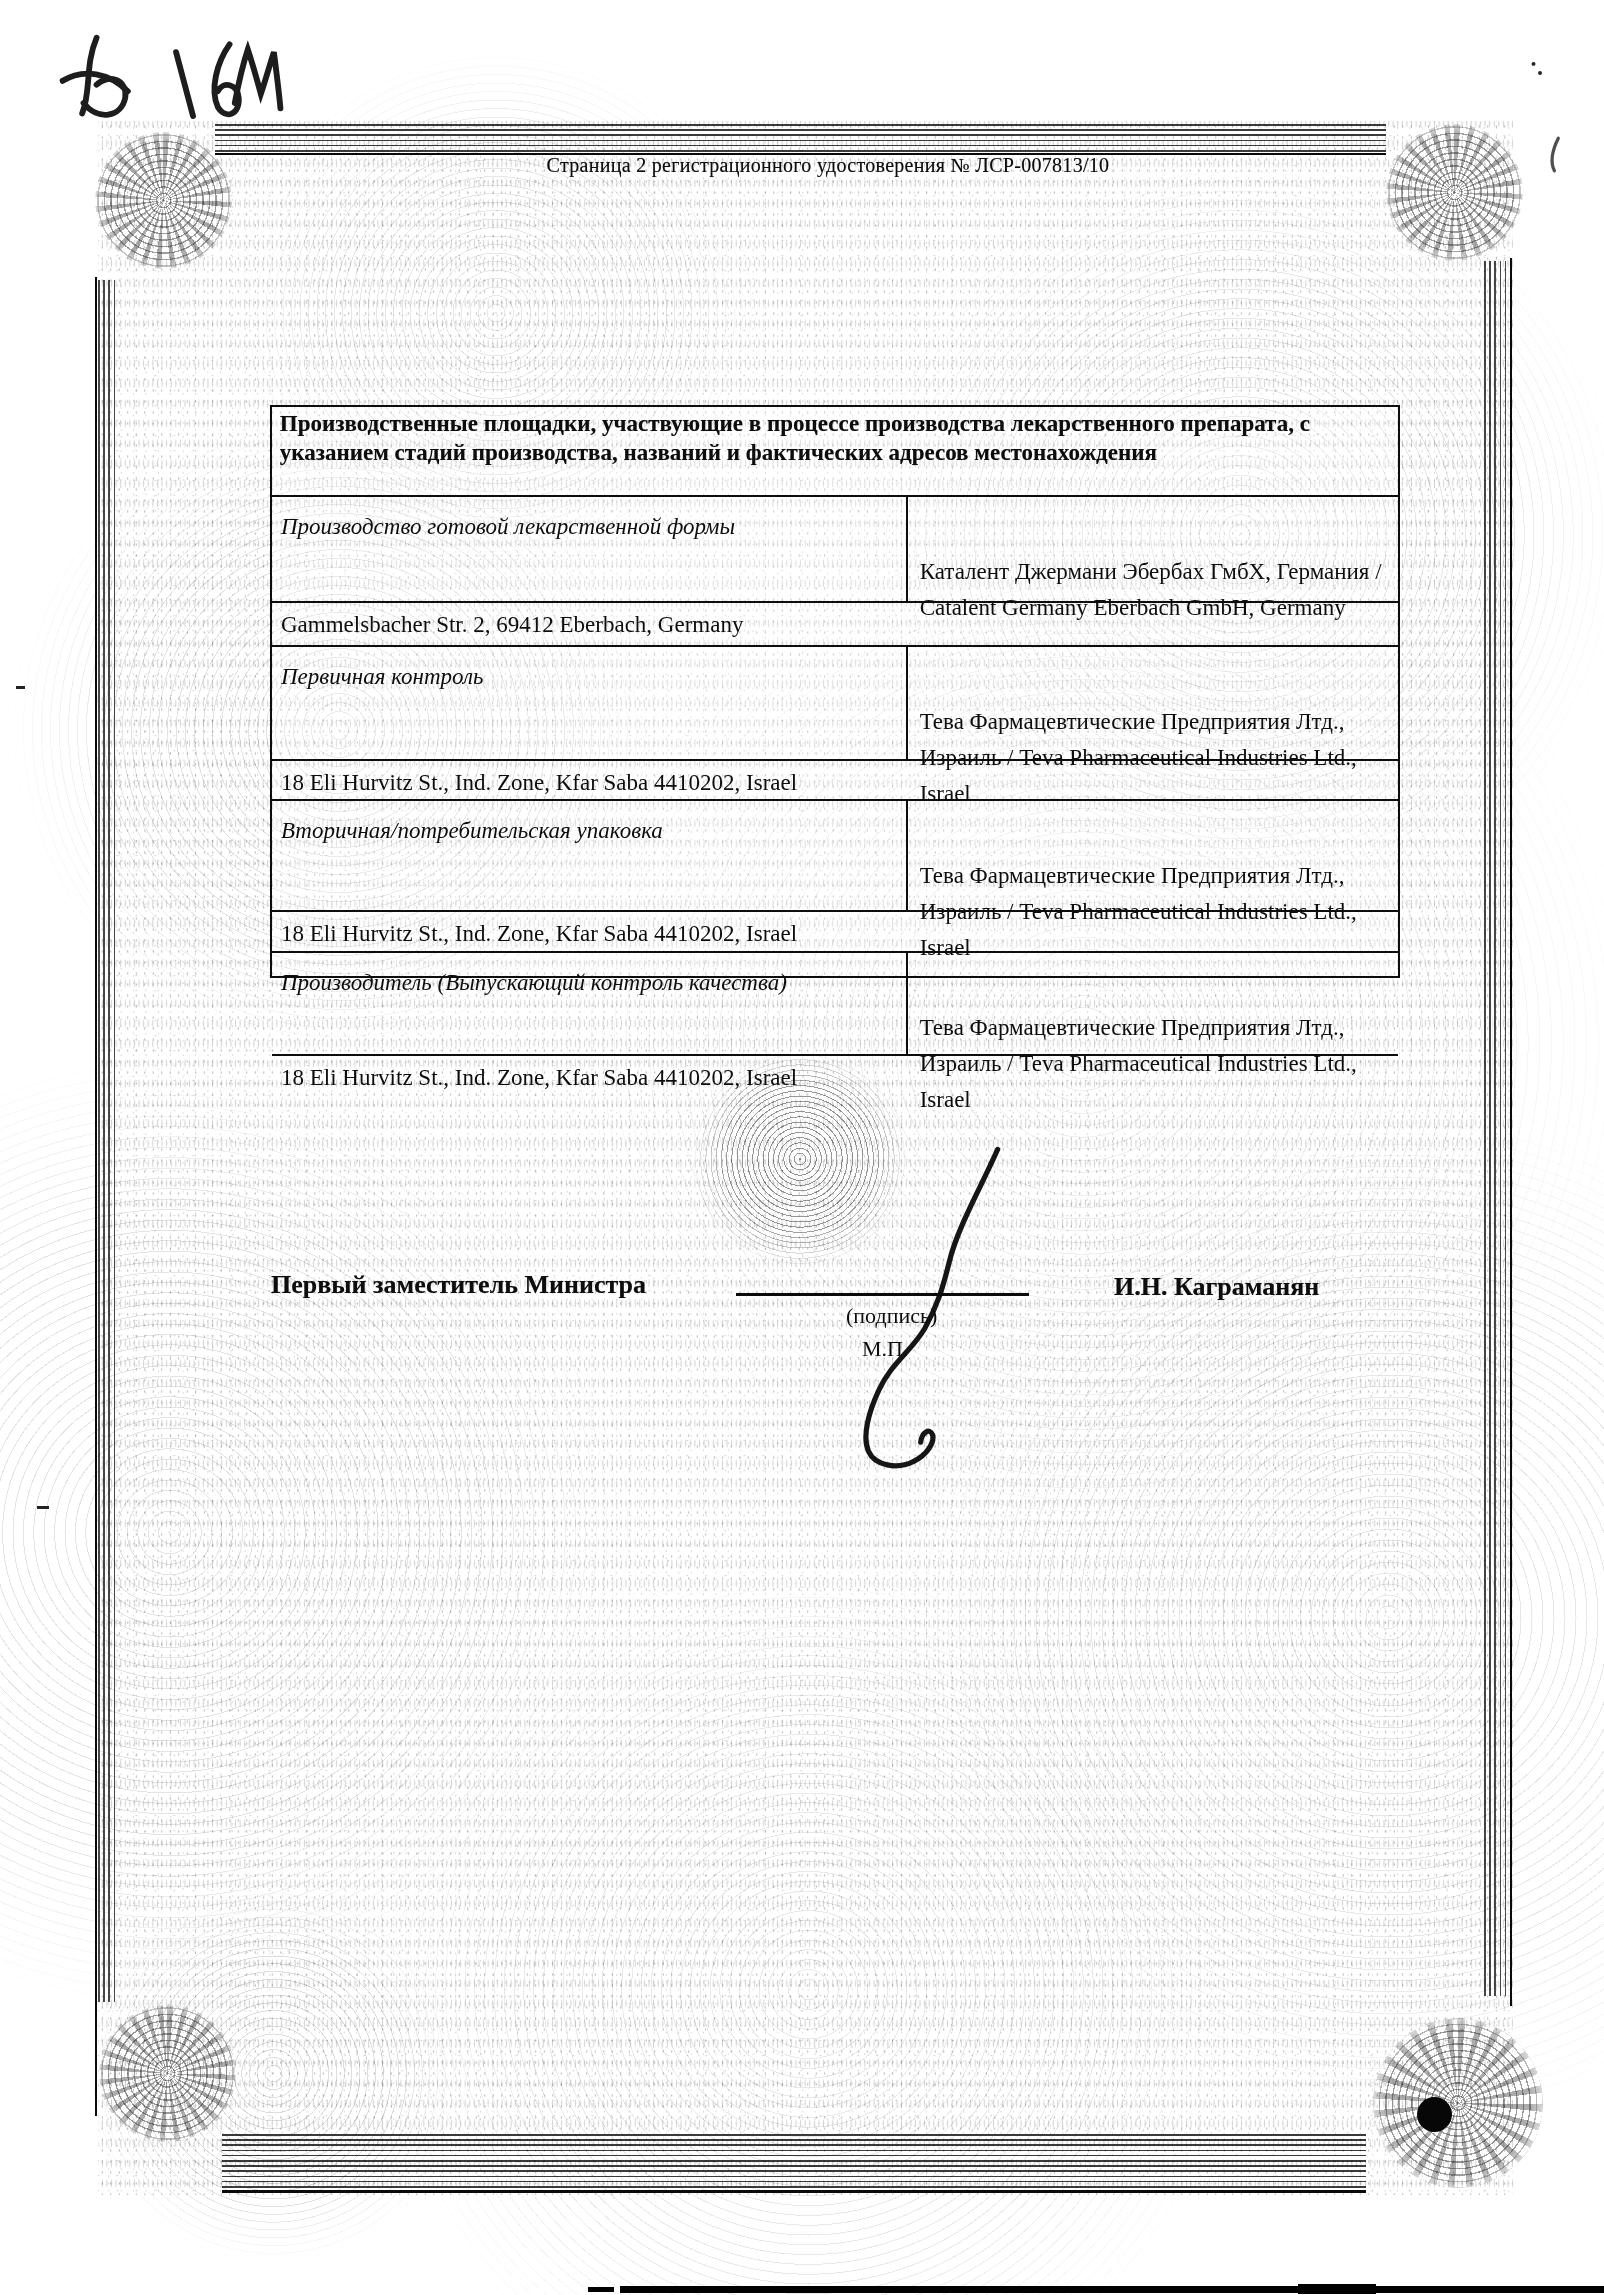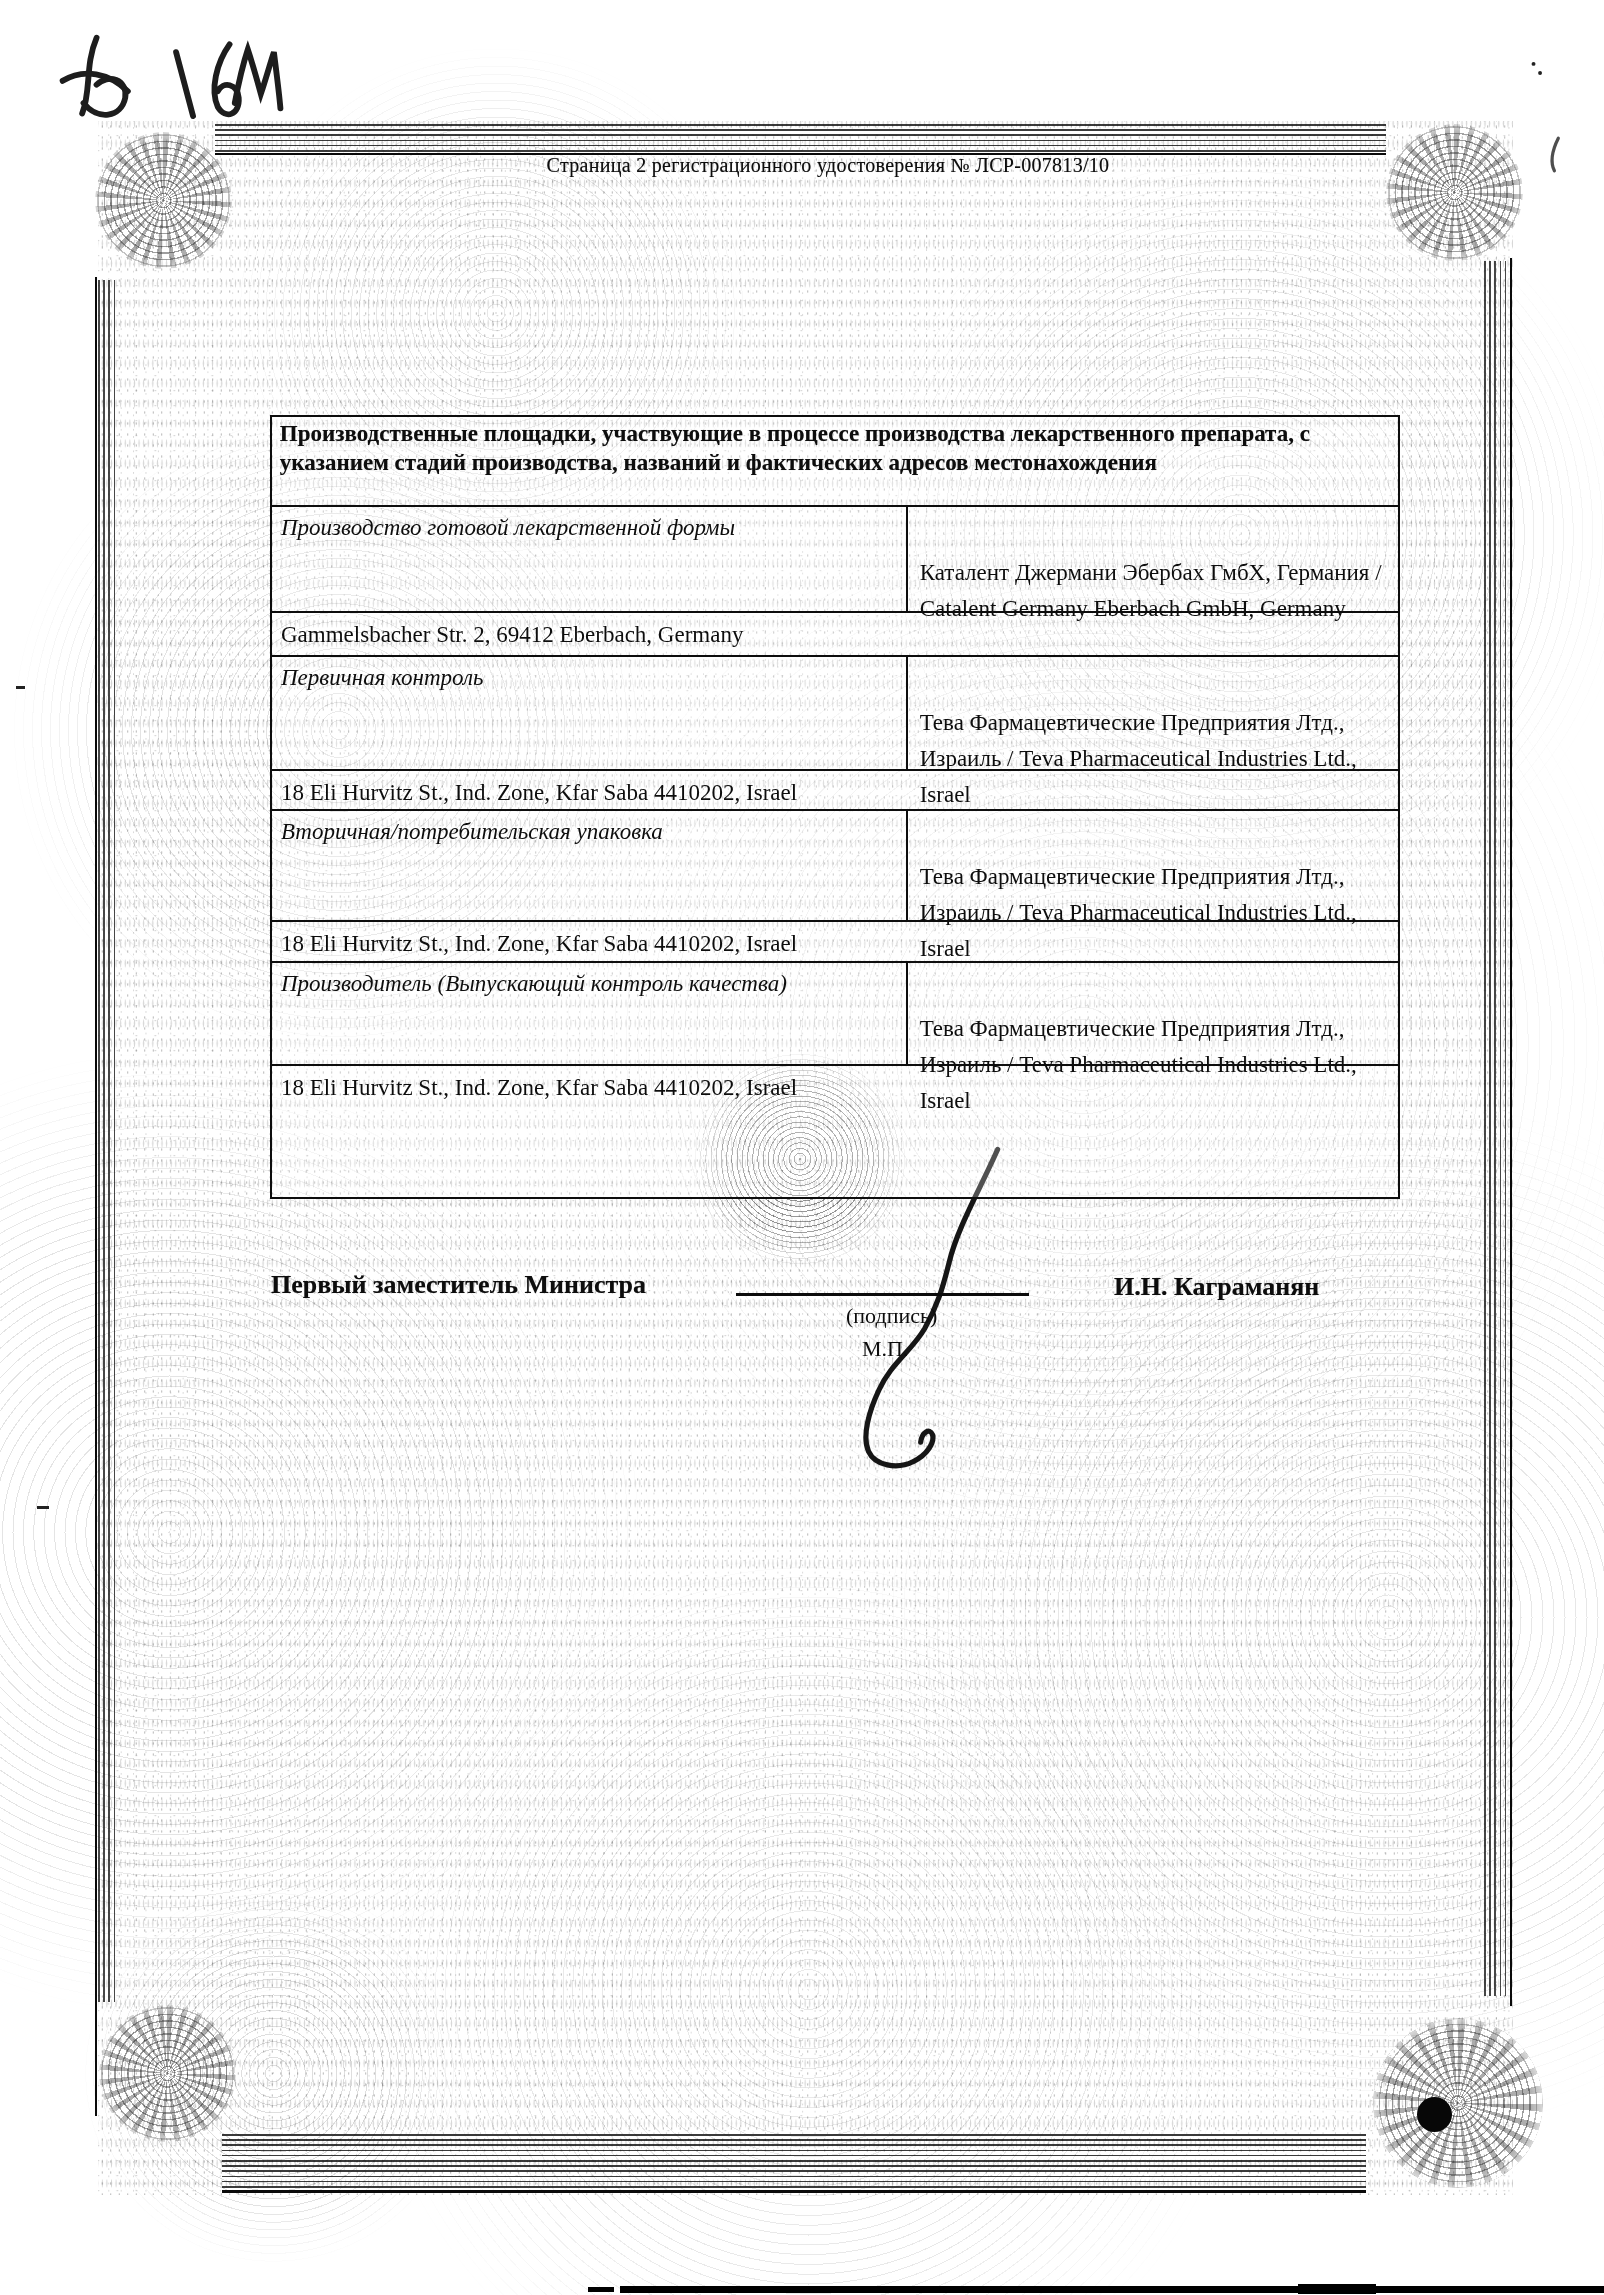--- a/index.html
+++ b/index.html
@@ -45,30 +45,30 @@
 
   
   .page-header{
     left:50%;top:154px;transform:translateX(-50%);margin-left:26px;
     font-size:20px;white-space:nowrap;letter-spacing:0.3px;
     text-shadow:0 0 0.7px rgba(0,0,0,.4);
   }
 
   
   .sites-table{
-    left:270px;top:415px;width:1130px;height:784px;
+    left:270px;top:405px;width:1130px;height:573px;
     border:2.6px solid #0d0d0d;box-sizing:border-box;
     background:rgba(255,255,255,.25);
     font-size:23px;
   }
   .t-row{box-sizing:border-box;border-top:2.6px solid #0d0d0d;display:flex;}
   .t-row:first-child{border-top:none;}
   .t-head{font-weight:bold;line-height:29px;padding:2px 7.8px;display:block;
           text-shadow:0 0 0.7px rgba(0,0,0,.4);}
-  .cell{box-sizing:border-box;line-height:36px;padding:3px 9px 0 9px;}
+  .cell{box-sizing:border-box;line-height:36px;padding:12px 9px 0 9px;}
   .cell.left{width:636px;border-right:2px solid #0d0d0d;font-style:italic;}
   .cell.right{flex:1;padding-left:11.7px;margin-top:45px;}
   .t-addr{display:block;line-height:33px;padding:5.2px 9px 0 9px;box-sizing:border-box;}
 
   
   .sig-title{left:271px;top:1270px;font-size:26px;font-weight:bold;white-space:nowrap;
              text-shadow:0 0 0.7px rgba(0,0,0,.4);}
   .sig-line{left:736px;top:1293px;width:293px;height:0;border-top:3.3px solid #0b0b0b;}
   .sig-caption{left:846px;top:1303px;font-size:22px;}
   .sig-stamp{left:862px;top:1336px;font-size:22px;}

